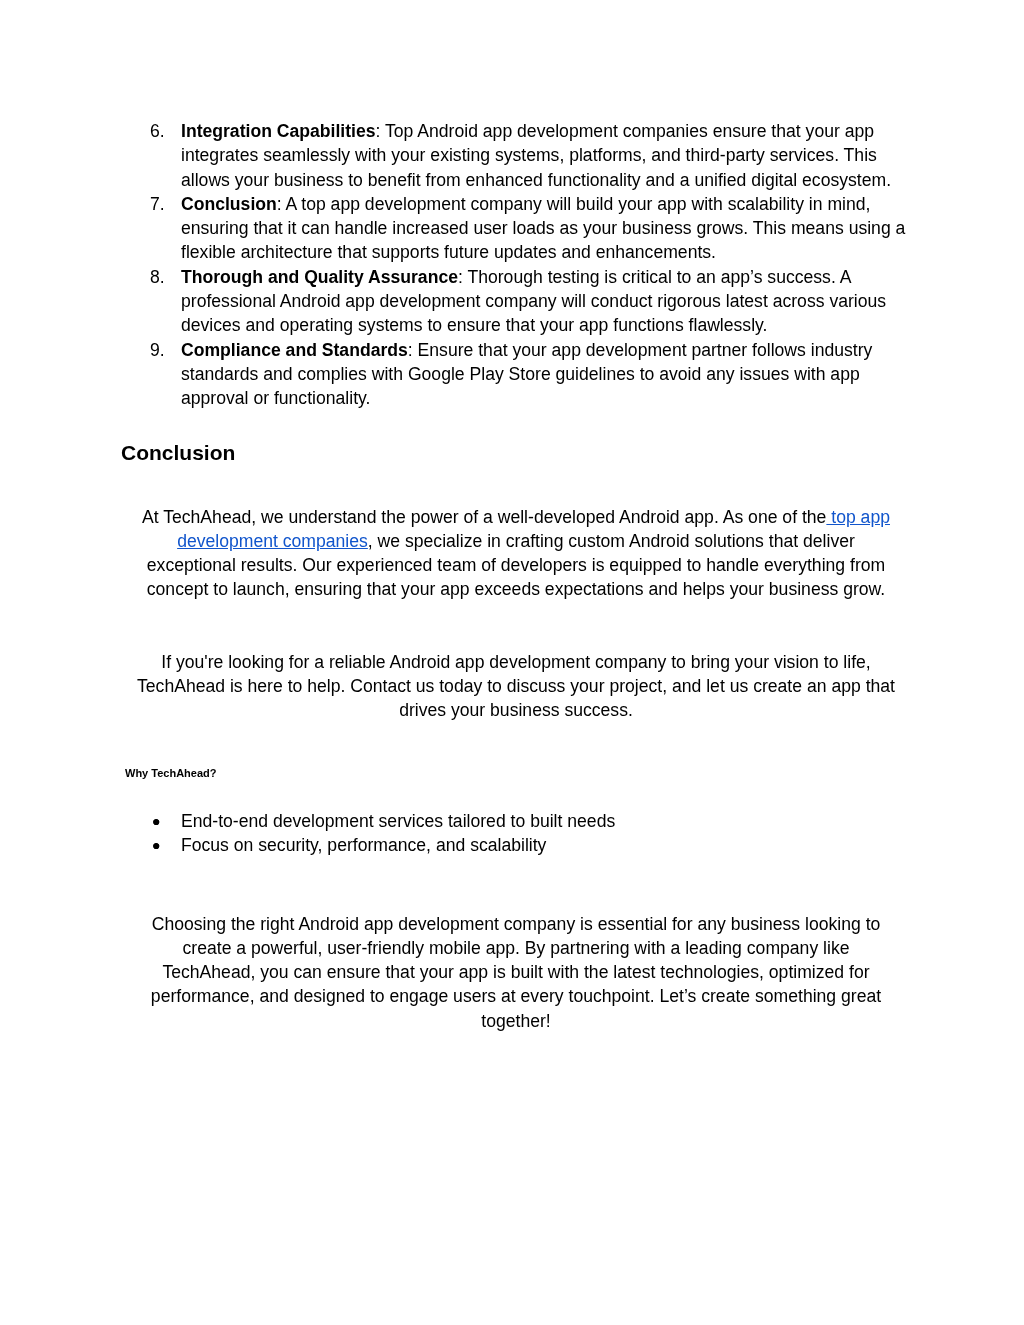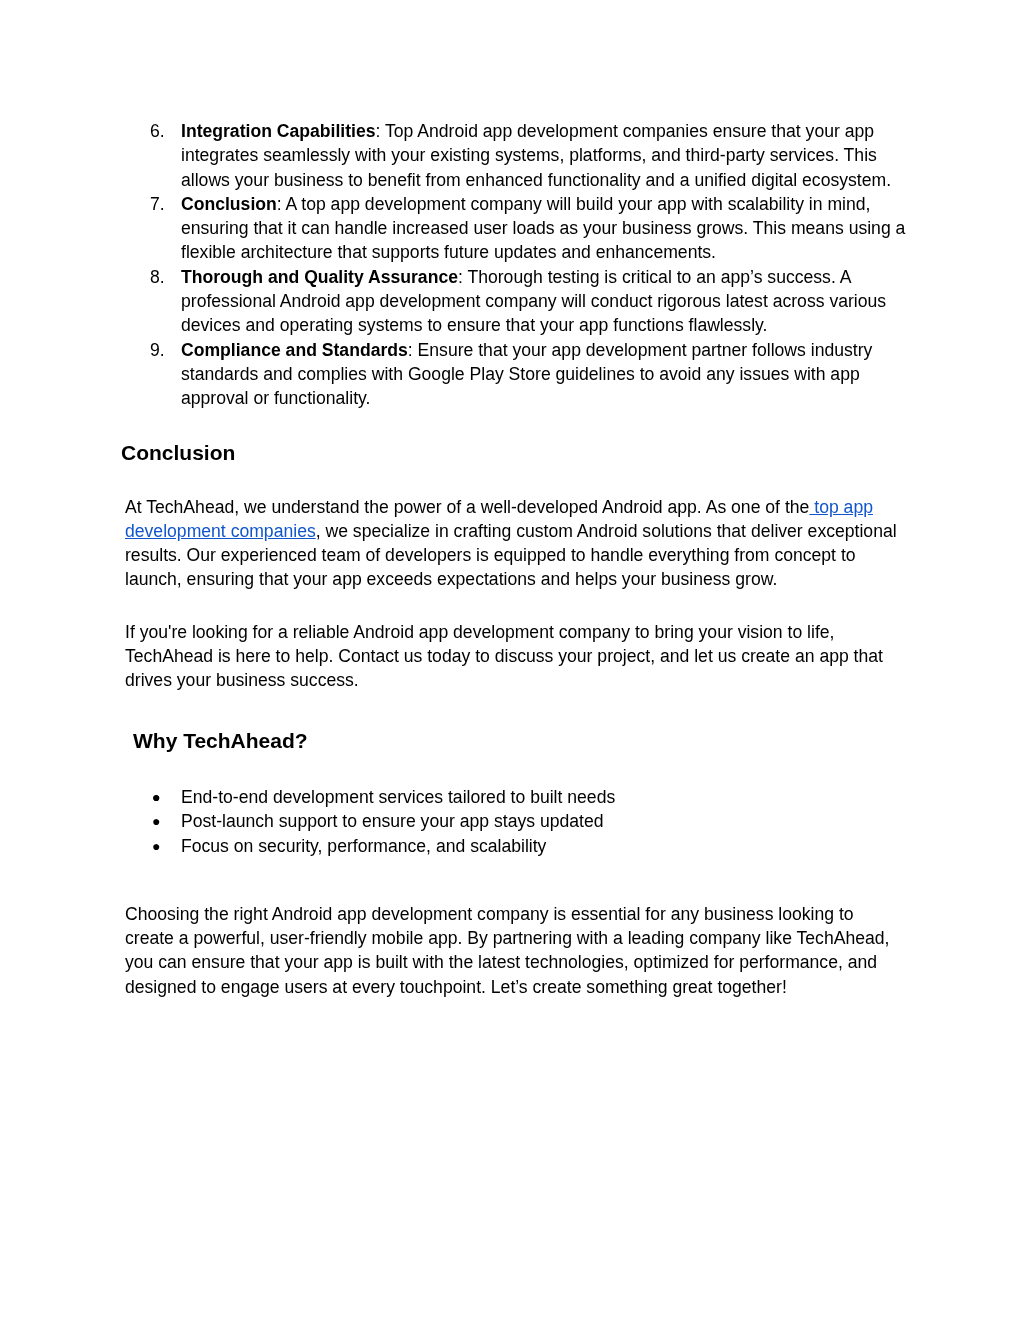--- a/index.html
+++ b/index.html
@@ -1,30 +1,30 @@
 <!DOCTYPE html>
 <html><head>
   <meta charset="utf-8">
   <style>
     html, body { margin: 0; padding: 0; background: #ffffff; }
     body {
       width: 1024px; height: 1325px; position: relative; overflow: hidden;
       font-family: "Liberation Sans", sans-serif; color: #000000;
     }
     .page { position: absolute; left: 121px; top: 119px; width: 790px; }
-    .p { font-size: 17.6px; line-height: 24.3px; margin: 4px; }
+    .p { font-size: 17.6px; line-height: 24.3px; margin: 14px; text-align: center; }
     ol.numbered { list-style: none; margin: 0; padding: 0; }
     ol.numbered li { position: relative; padding-left: 60px; font-size: 17.6px; line-height: 24.3px; }
     ol.numbered li .num { position: absolute; left: 29px; top: 0; }
     ol.numbered li b { font-weight: bold; margin-top: 39px; }
     h2.heading { font-size: 21px; font-weight: bold; margin: 27px 0 8px 0; line-height: 30px; }
     .gap-after-h { height: 15px; }
     .gap { height: 20px; }
     a.link { color: #1155cc; text-decoration: underline; }
-    .sub { font-size: 21px; font-weight: bold; line-height: 24.3px; margin: 12px; }
+    .sub { font-size: 11px; font-weight: bold; line-height: 24.3px; margin: 4px; }
     ul.bullets { list-style: none; margin: 0; padding: 0; }
     ul.bullets li { position: relative; padding-left: 60px; font-size: 17.6px; line-height: 24.3px; }
     ul.bullets li .dot { position: absolute; left: 31px; top: 0; font-size: 14px; }
   </style>
 </head>
 <body>
 
 <div class="page">
 
   <ol class="numbered">
@@ -50,21 +50,21 @@
 
   <p class="p">If you're looking for a reliable Android app development company to bring your vision to life, TechAhead is here to help. Contact us today to discuss your project, and let us create an app that drives your business success.</p>
   <div class="gap"></div>
 
   <p class="sub">Why TechAhead?</p>
   <div class="gap"></div>
 
   <ul class="bullets">
     <li><span class="dot">●</span></li>
     <li><span class="dot">●</span><span>End-to-end development services tailored to built needs</span></li>
-    <li><span class="dot">●</span><span>Post-launch support to ensure your app stays updated</span></li>
+    <li><span class="dot">●</span></li>
     <li><span class="dot">●</span><span>Focus on security, performance, and scalability</span></li>
   </ul>
   <div class="gap"></div>
 
   <div class="gap"></div>
 
   <p class="p">Choosing the right Android app development company is essential for any business looking to create a powerful, user-friendly mobile app. By partnering with a leading company like TechAhead, you can ensure that your app is built with the latest technologies, optimized for performance, and designed to engage users at every touchpoint. Let’s create something great together!</p>
 
 </div>
 

